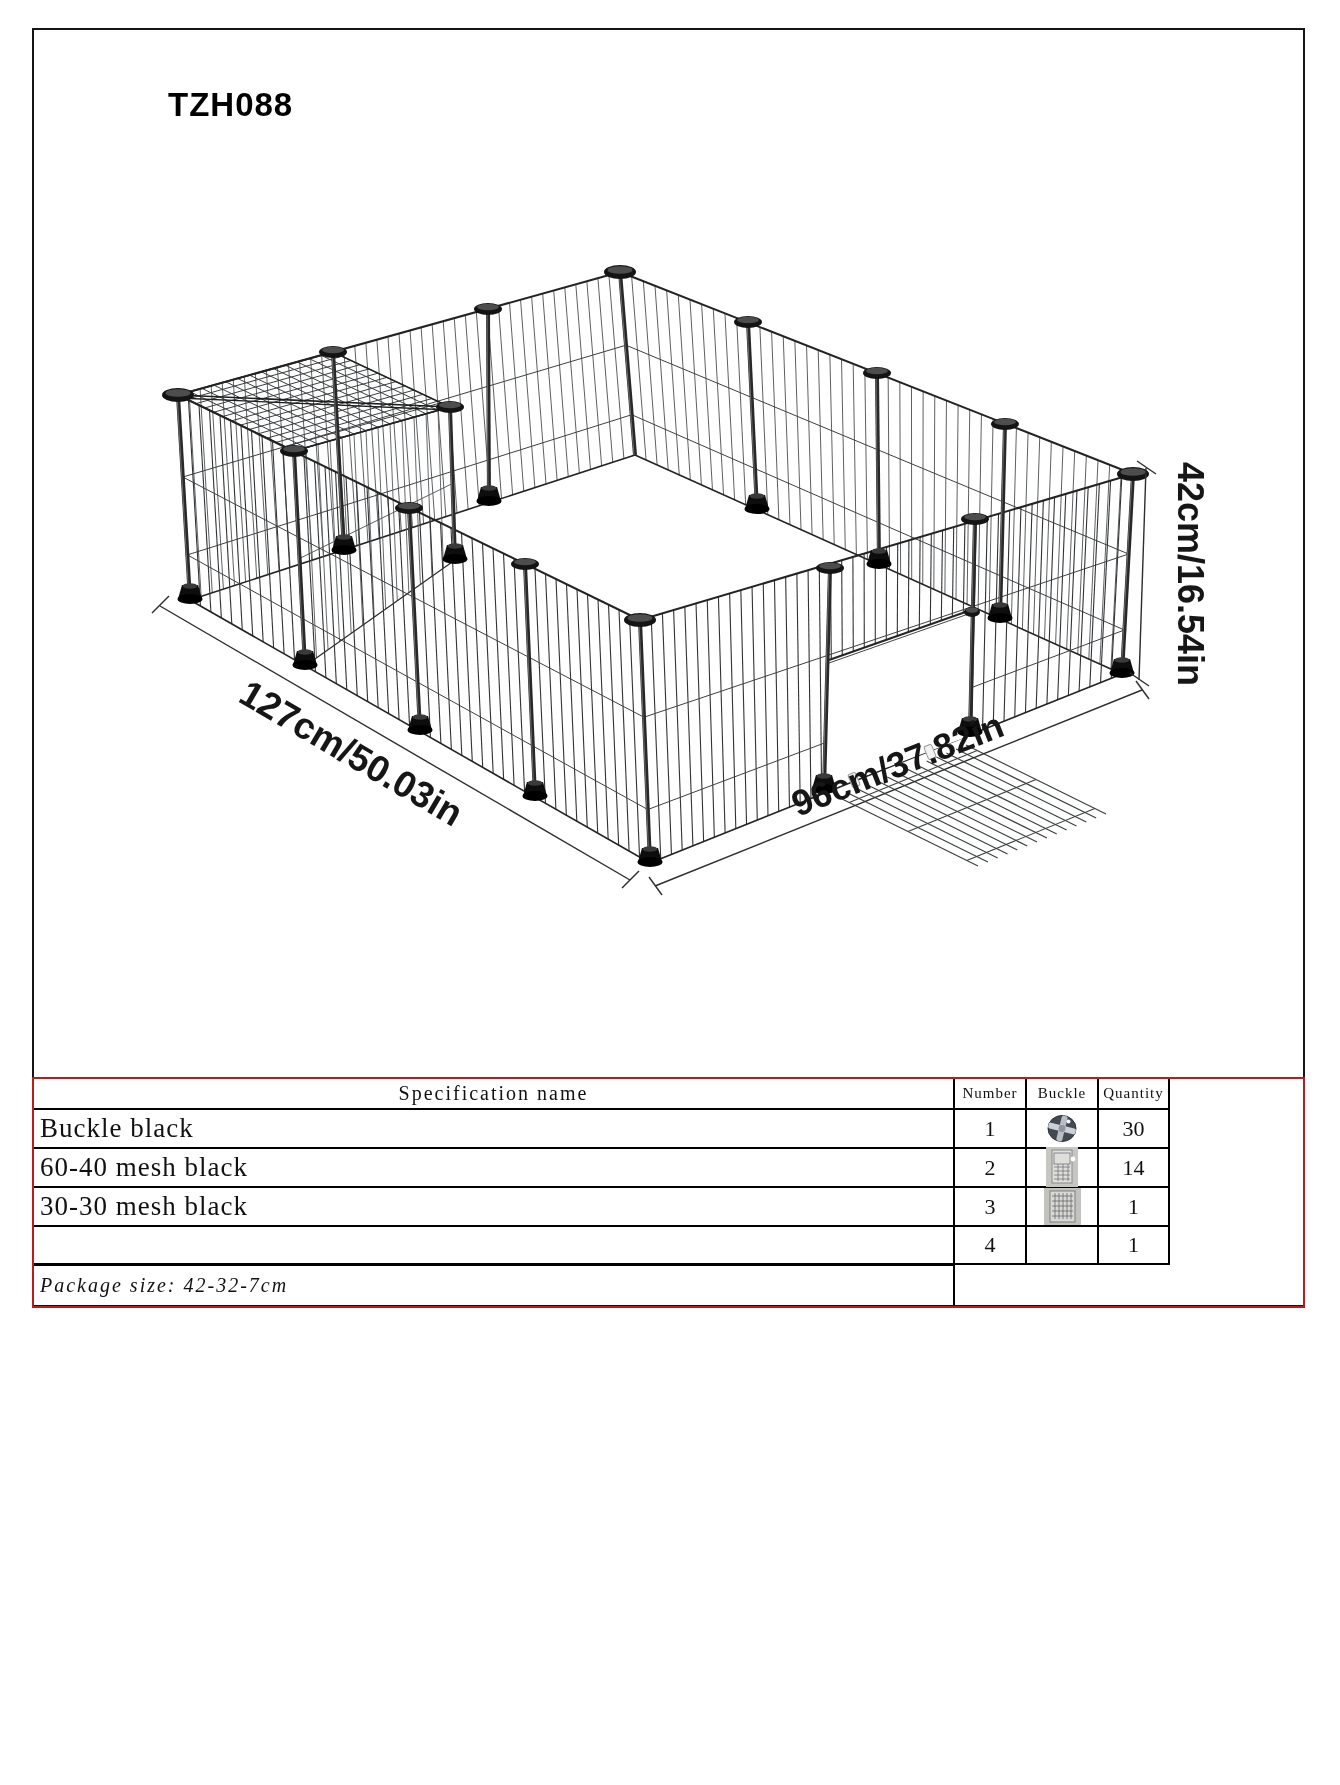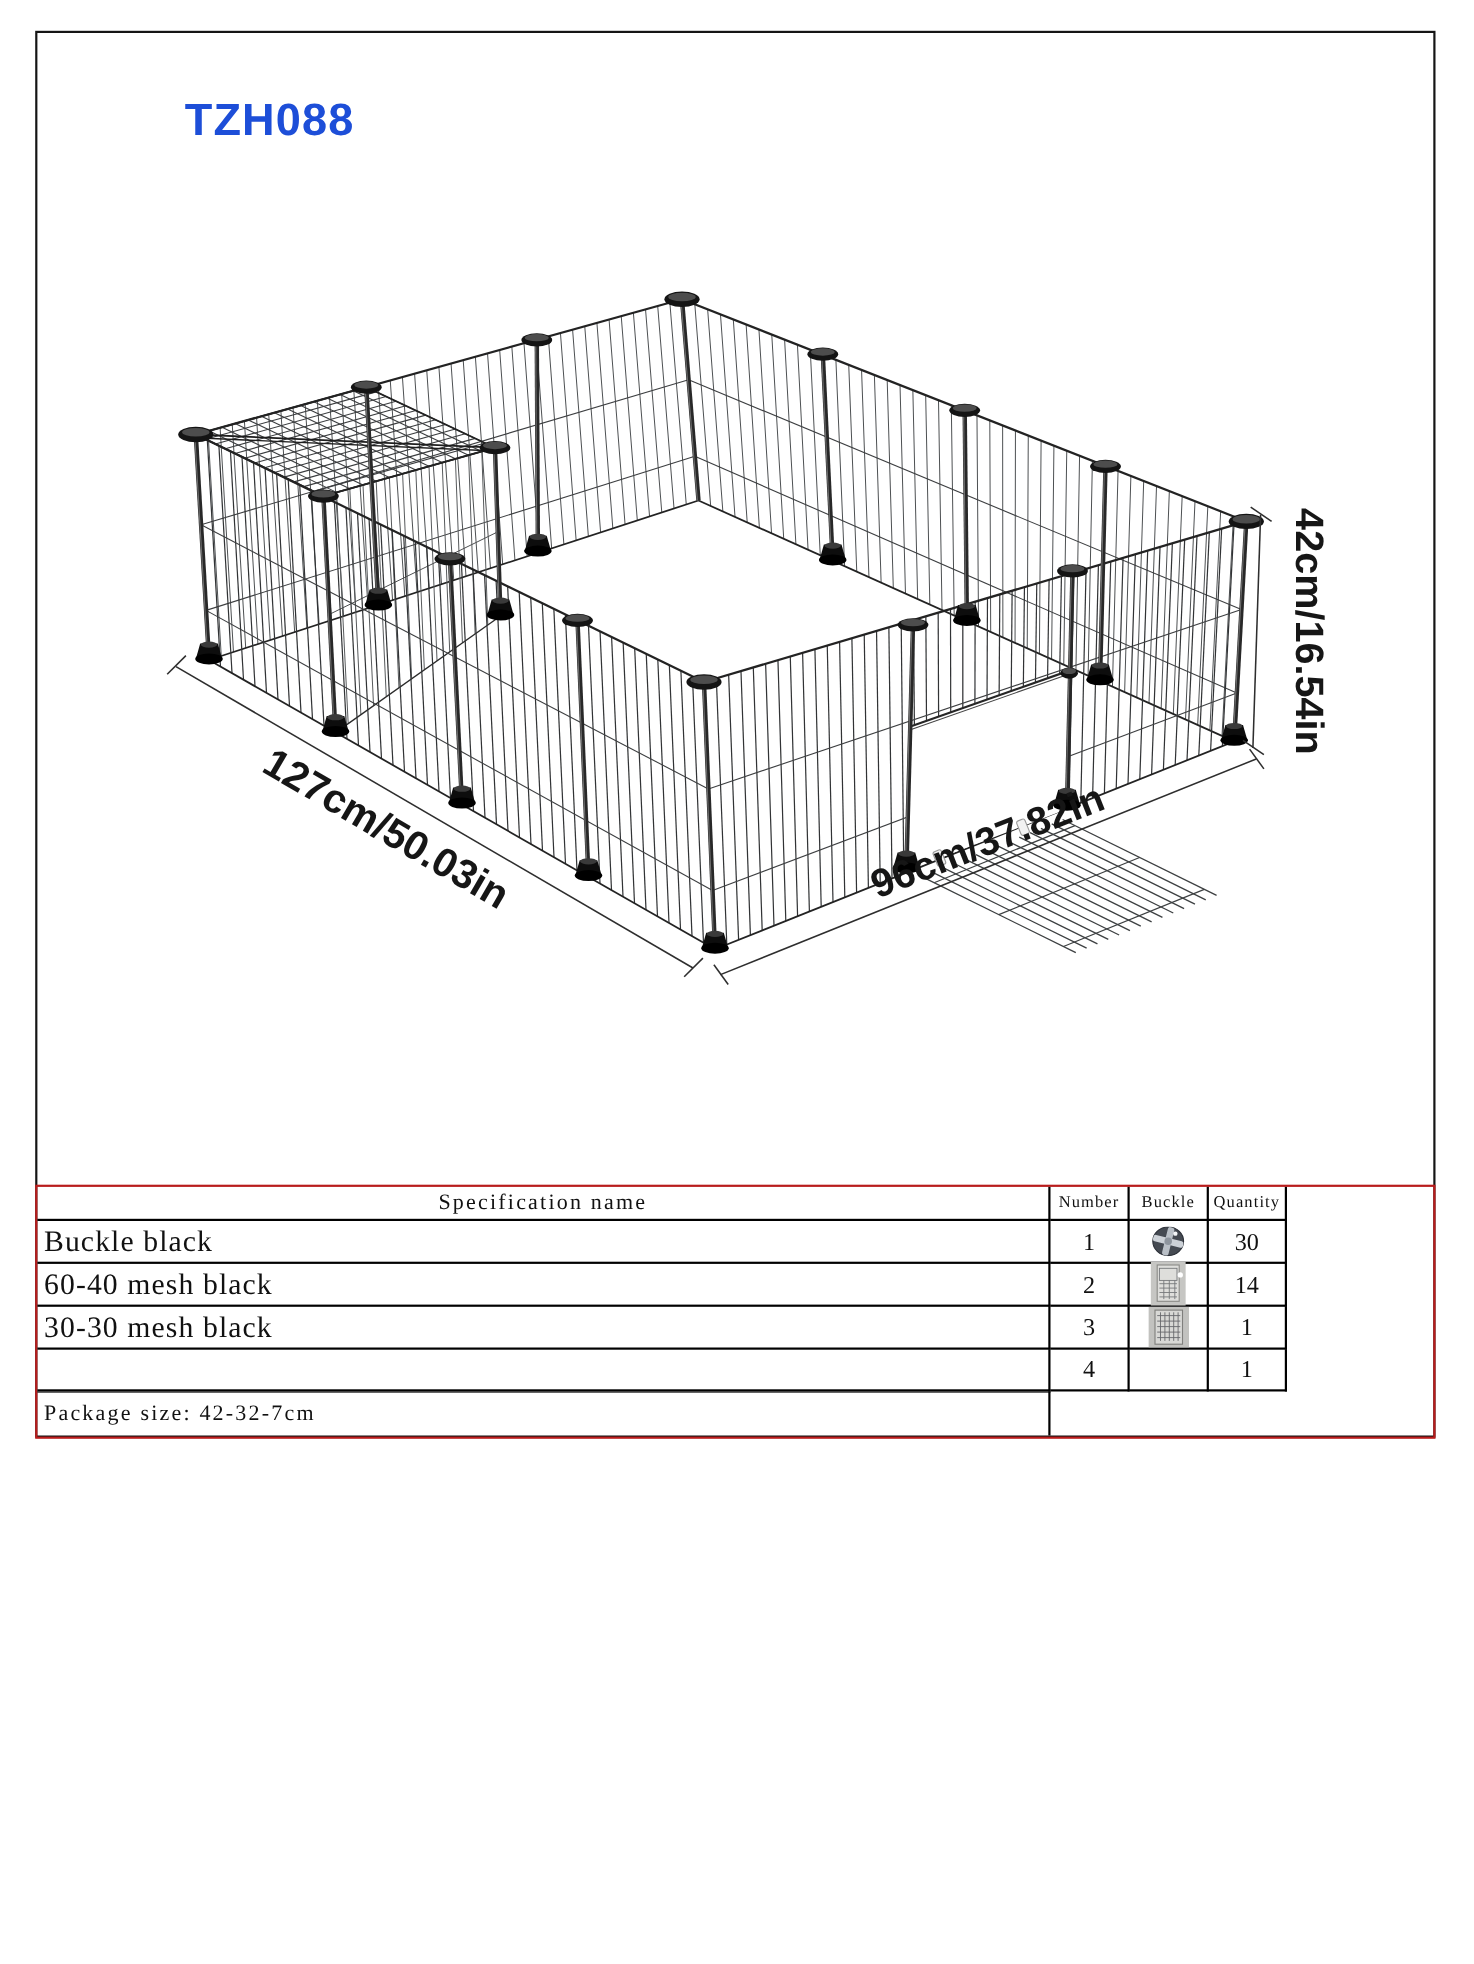--- a/index.html
+++ b/index.html
@@ -1,33 +1,33 @@
 <!DOCTYPE html>
 <html><head>
 <meta charset="utf-8">
 <style>
   html,body{margin:0;padding:0;background:#ffffff;}
   .page{position:relative;width:1340px;height:1785px;background:#fff;overflow:hidden;
         font-family:"Liberation Sans", sans-serif;color:#111;}
   .outer-border{position:absolute;left:32px;top:28px;width:1273px;height:1279px;
         border:2.5px solid #151515;box-sizing:border-box;}
-  .page-title{position:absolute;left:168px;top:86px;font-size:41px;font-weight:700;
-        letter-spacing:1px;color:#1d4ed8;}
+  .page-title{position:absolute;left:168px;top:86px;font-size:33px;font-weight:700;
+        letter-spacing:1px;color:#000000;}
   .cage-svg{position:absolute;left:0;top:0;width:1340px;height:1785px;z-index:1;}
 
   
   .spec-table{position:absolute;left:32px;top:1077px;width:1273px;height:231px;
         box-sizing:border-box;border:2px solid #b91c1c;display:grid;z-index:2;background:transparent;
         grid-template-columns:921px 72px 72px 71px 133px;
         grid-template-rows:31px 39px 39px 39px 38px 40px;
         font-family:"Liberation Serif", serif;}
   .cell{box-sizing:border-box;display:flex;align-items:center;overflow:visible;background:transparent;}
   .b-r{border-right:2px solid #000;}
   .b-b{border-bottom:2px solid #000;}
-  .b-t{border-top:1px solid #000;}
+  .b-t{border-top:1px solid #000;font-style:italic;}
   .c-center{justify-content:center;text-align:center;}
   .hdr-spec{font-size:20px;letter-spacing:2px;}
   .hdr-small{font-size:15px;letter-spacing:1px;}
   .spec-cell{font-size:27px;letter-spacing:1px;padding-left:6px;}
   .num-cell{font-size:22px;}
   .merged-cell{grid-column:5;grid-row:1 / span 5;}
   .footer-left{font-size:20px;letter-spacing:2px;padding-left:6px;}
   .footer-right{font-size:20px;letter-spacing:2px;padding-left:8px;grid-column:2 / span 4;}
   .thumb{display:block;}
 </style>

